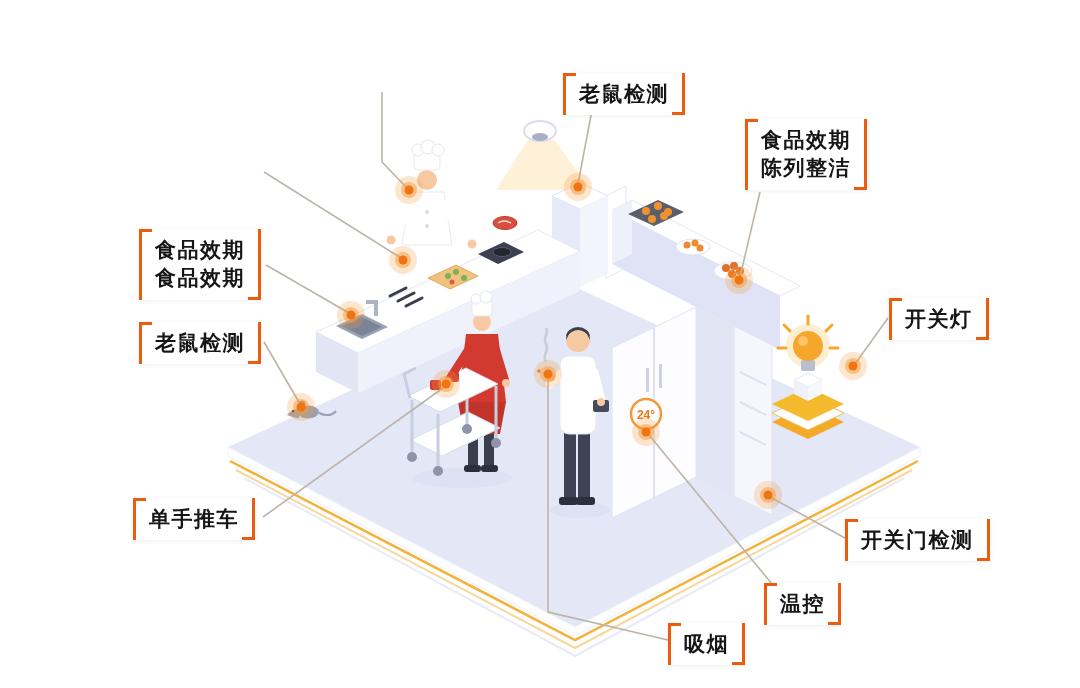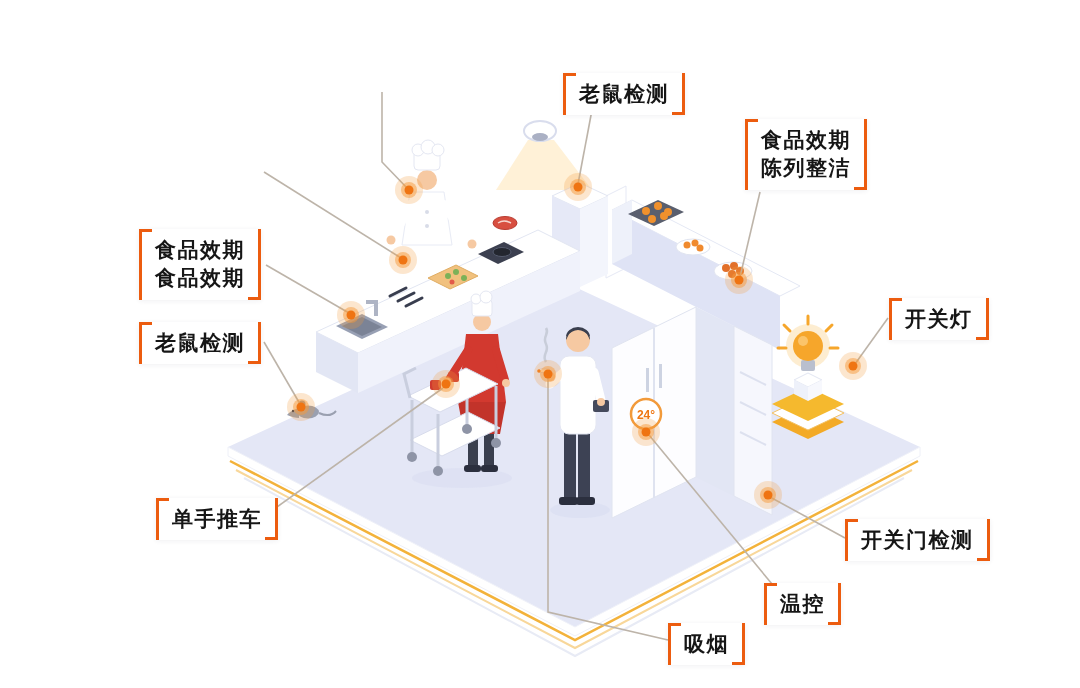--- a/index.html
+++ b/index.html
@@ -304,18 +304,18 @@
 <div class="label" style="left:745px; top:119px;">
   <span class="line">食品效期</span>
   <span class="line">陈列整洁</span>
 </div>
 <div class="label" style="left:139px; top:229px;">
   <span class="line">食品效期</span>
   <span class="line">食品效期</span>
 </div>
 <div class="label" style="left:889px; top:298px;">开关灯</div>
 <div class="label" style="left:139px; top:322px;">老鼠检测</div>
-<div class="label" style="left:156px; top:498px;">单手推车</div>
+<div class="label" style="left:133px; top:498px;">单手推车</div>
 <div class="label" style="left:845px; top:519px;">开关门检测</div>
 <div class="label" style="left:764px; top:583px;">温控</div>
 <div class="label" style="left:668px; top:623px;text-align:right;">吸烟</div>
 
 </div>
 
 </body></html>

